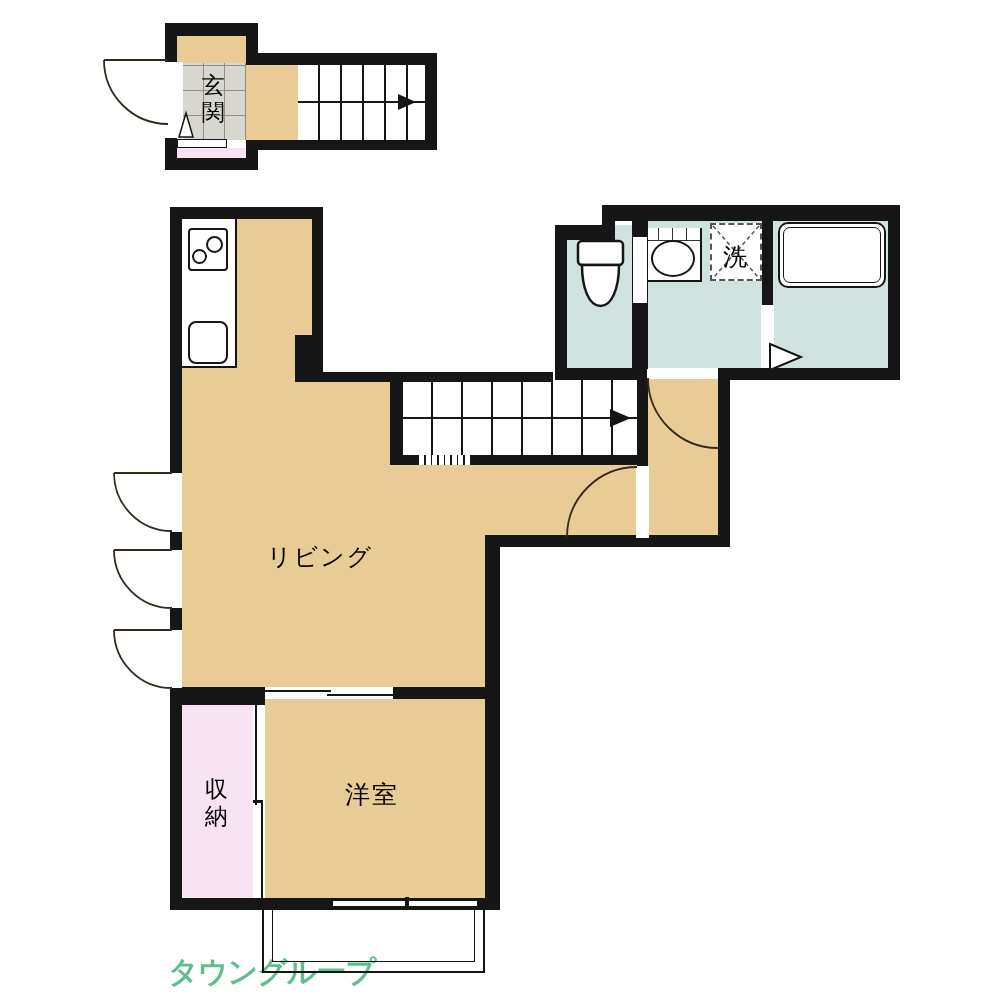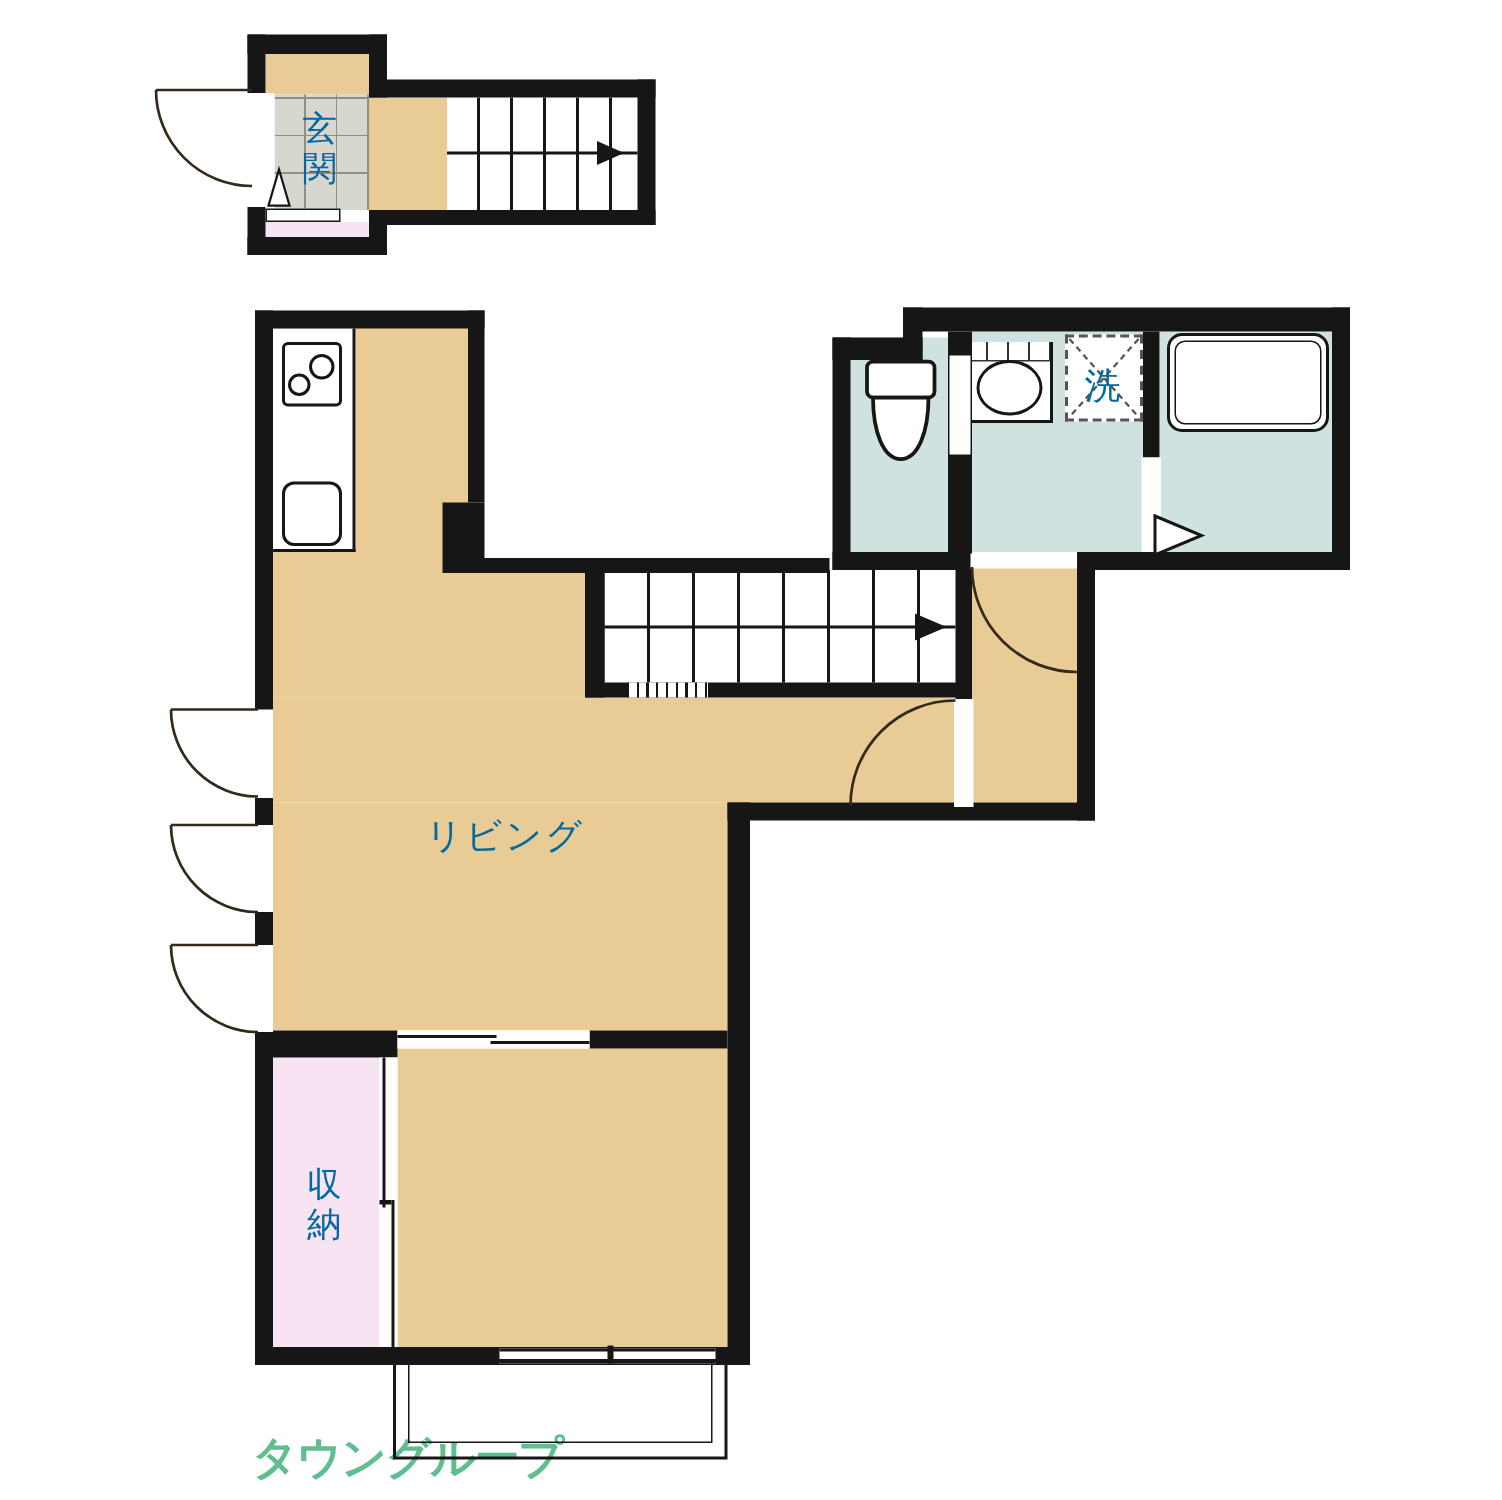--- a/index.html
+++ b/index.html
@@ -25,22 +25,22 @@
   
   .op{position:absolute;background:#fff;z-index:30;box-sizing:border-box;}
   .ln{position:absolute;background:#161616;z-index:35;}
   .midline{position:absolute;background:#161616;z-index:12;}
   .hatch{position:absolute;background-color:#fff;z-index:30;
          background-image:repeating-linear-gradient(90deg,#161616 0 1.5px,transparent 1.5px 6.5px);}
   .tickband{position:absolute;z-index:11;box-sizing:border-box;border-bottom:1.5px solid #333;
             background-image:repeating-linear-gradient(90deg,transparent 0 12.5px,#333 12.5px 14px);}
   .svgov{position:absolute;left:0;top:0;z-index:40;pointer-events:none;}
   
-  .lbl{position:absolute;z-index:50;color:#0369a1;font-size:24px;letter-spacing:2px;}
-  .lbl.center{text-align:right;}
+  .lbl{position:absolute;z-index:50;color:#000000;font-size:24px;letter-spacing:2px;}
+  .lbl.center{text-align:center;}
   .vtext{width:1.15em;line-height:1.18;word-break:break-all;text-align:center;letter-spacing:0;}
   
   .balc{position:absolute;background:transparent;z-index:30;box-sizing:border-box;}
   
   .logo-square{position:absolute;z-index:5;background:var(--logo-square-green,#7cc69b);}
   .logo-en{position:absolute;color:#fff;font-weight:bold;font-size:10.5px;letter-spacing:.4px;
            width:100%;text-align:center;z-index:6;}
   .tagline{position:absolute;z-index:5;color:var(--logo-green-light,#a5d8be);
            font-size:15.5px;font-weight:bold;letter-spacing:1px;}
   .brand{position:absolute;z-index:5;color:var(--logo-green,#5fbe8e);
@@ -163,18 +163,19 @@
     </g>
     <path d="M713,226 L759,278 M759,226 L713,278" stroke="#555" stroke-width="1.5" stroke-dasharray="4 3" fill="none"></path>
     <polygon points="186,113 193,137 179,137" fill="#ffffff" stroke="#161616" stroke-width="1.5"></polygon>
     <polygon points="770,344 801,357 770,370" fill="#ffffff" stroke="#161616" stroke-width="2"></polygon>
     <polygon points="398,94 416,102 398,110" fill="#161616"></polygon>
     <polygon points="610,409 631,418 610,427" fill="#161616"></polygon>
   </svg>
 
   <div class="lbl vtext" style="left:200px;top:72px;font-size:23px;">玄関</div>
   <div class="lbl center" style="left:250px;top:541px;width:140px;font-size:24px;">リビング</div>
+  <div class="lbl center" style="left:302px;top:778px;width:140px;font-size:25px;">洋室</div>
   <div class="lbl vtext" style="left:203px;top:776px;font-size:23px;">収納</div>
   <div class="lbl laundry-lbl" style="left:723px;top:241px;z-index:50;">洗</div>
 
   <div class="brand" style="left:168px;top:952px;">タウングループ</div>
 
 </div>
 
 </body></html>

